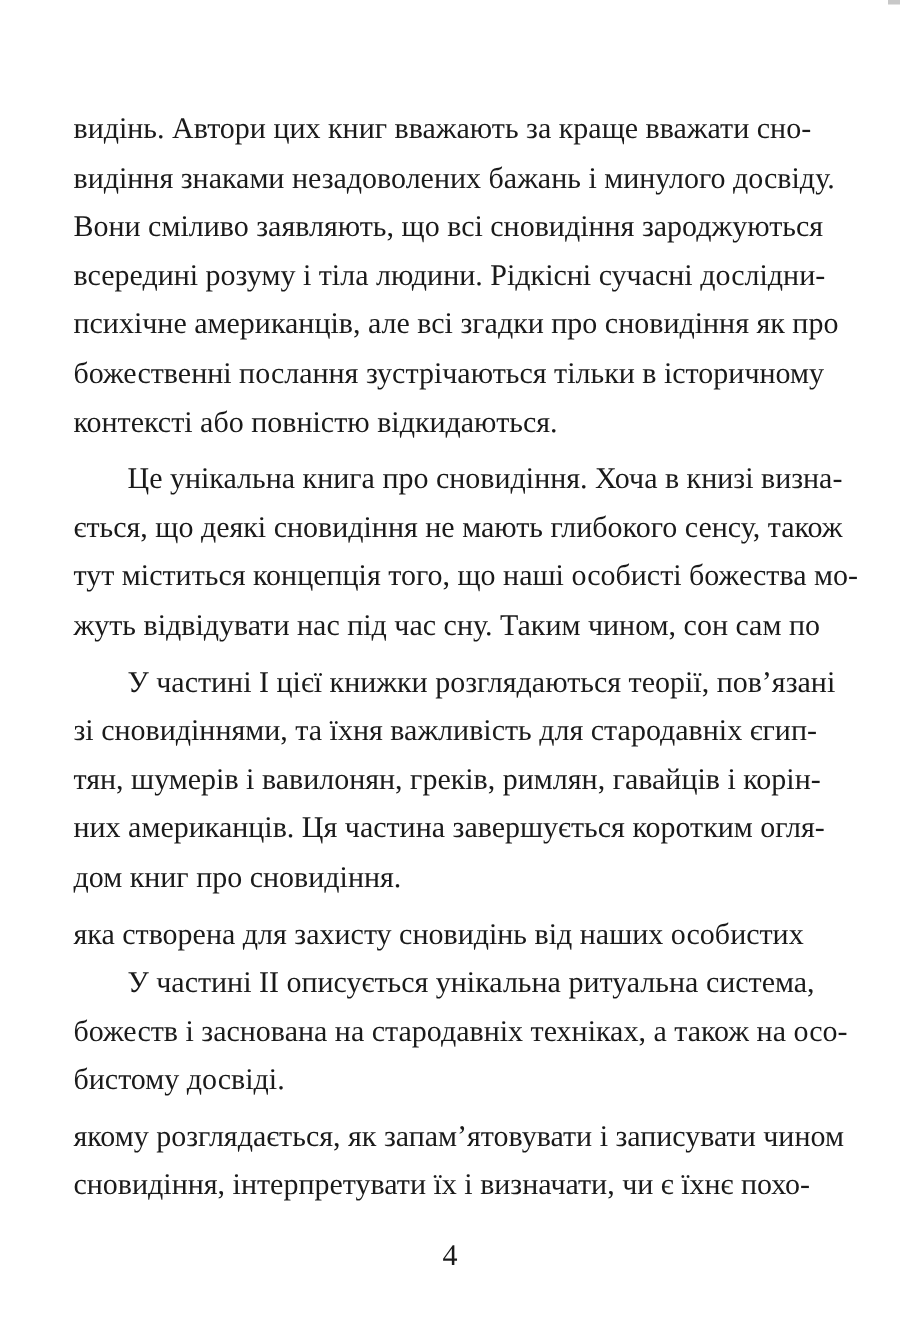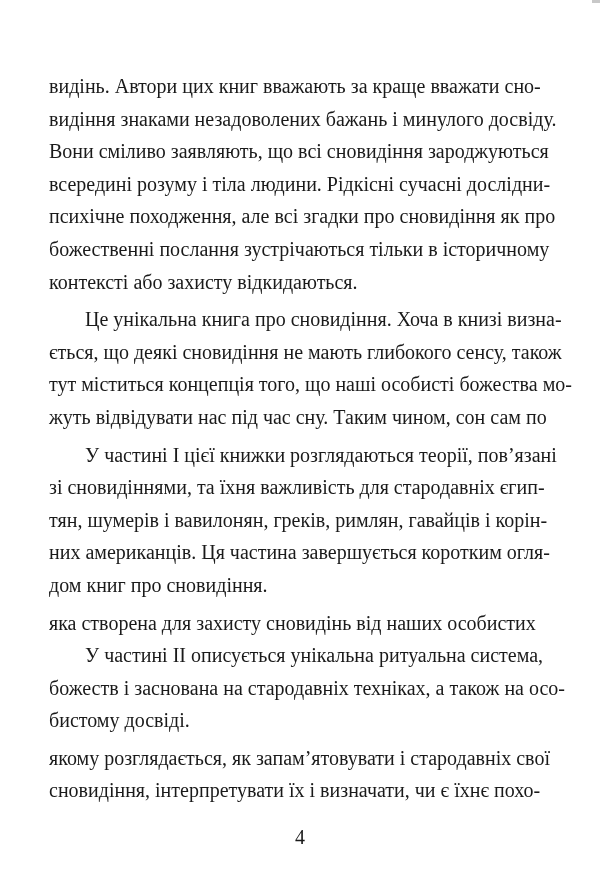--- a/index.html
+++ b/index.html
@@ -23,23 +23,23 @@
 <body>
 
 <div class="corner-mark"></div>
 
 <div class="page">
   <p class="para">
     <span class="line">видінь. Автори цих книг вважають за краще вважати сно-</span>
     <span class="line">видіння знаками незадоволених бажань і минулого досвіду.</span>
     <span class="line">Вони сміливо заявляють, що всі сновидіння зароджуються</span>
     <span class="line">всередині розуму і тіла людини. Рідкісні сучасні дослідни-</span>
-    <span class="line">психічне походження, але всі згадки про сновидіння як про</span>
+    <span class="line">психічне американців, але всі згадки про сновидіння як про</span>
     <span class="line">божественні послання зустрічаються тільки в історичному</span>
-    <span class="line last">контексті або захисту відкидаються.</span>
+    <span class="line last">контексті або повністю відкидаються.</span>
   </p>
   <p class="para">
     <span class="line indent">Це унікальна книга про сновидіння. Хоча в книзі визна-</span>
     <span class="line">ється, що деякі сновидіння не мають глибокого сенсу, також</span>
     <span class="line">тут міститься концепція того, що наші особисті божества мо-</span>
     <span class="line">жуть відвідувати нас під час сну. Таким чином, сон сам по</span>
   </p>
   <p class="para">
     <span class="line indent">У частині I цієї книжки розглядаються теорії, пов’язані</span>
     <span class="line">зі сновидіннями, та їхня важливість для стародавніх єгип-</span>
@@ -47,20 +47,20 @@
     <span class="line">них американців. Ця частина завершується коротким огля-</span>
     <span class="line last">дом книг про сновидіння.</span>
   </p>
   <p class="para">
     <span class="line">яка створена для захисту сновидінь від наших особистих</span>
     <span class="line indent">У частині II описується унікальна ритуальна система,</span>
     <span class="line">божеств і заснована на стародавніх техніках, а також на осо-</span>
     <span class="line last">бистому досвіді.</span>
   </p>
   <p class="para">
-    <span class="line">якому розглядається, як запам’ятовувати і стародавніх свої</span>
+    <span class="line">якому розглядається, як запам’ятовувати і записувати чином</span>
     <span class="line">сновидіння, інтерпретувати їх і визначати, чи є їхнє похо-</span>
 
   </p>
 
 </div>
 
 <div class="page-number">4</div>
 
 </body></html>

